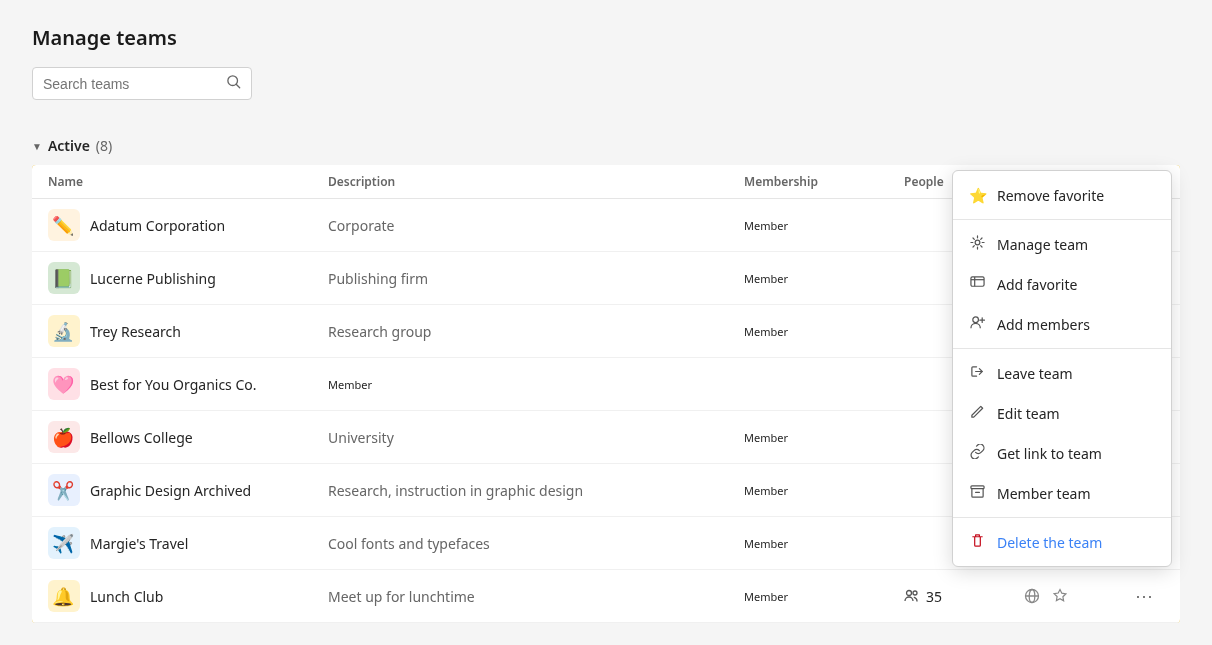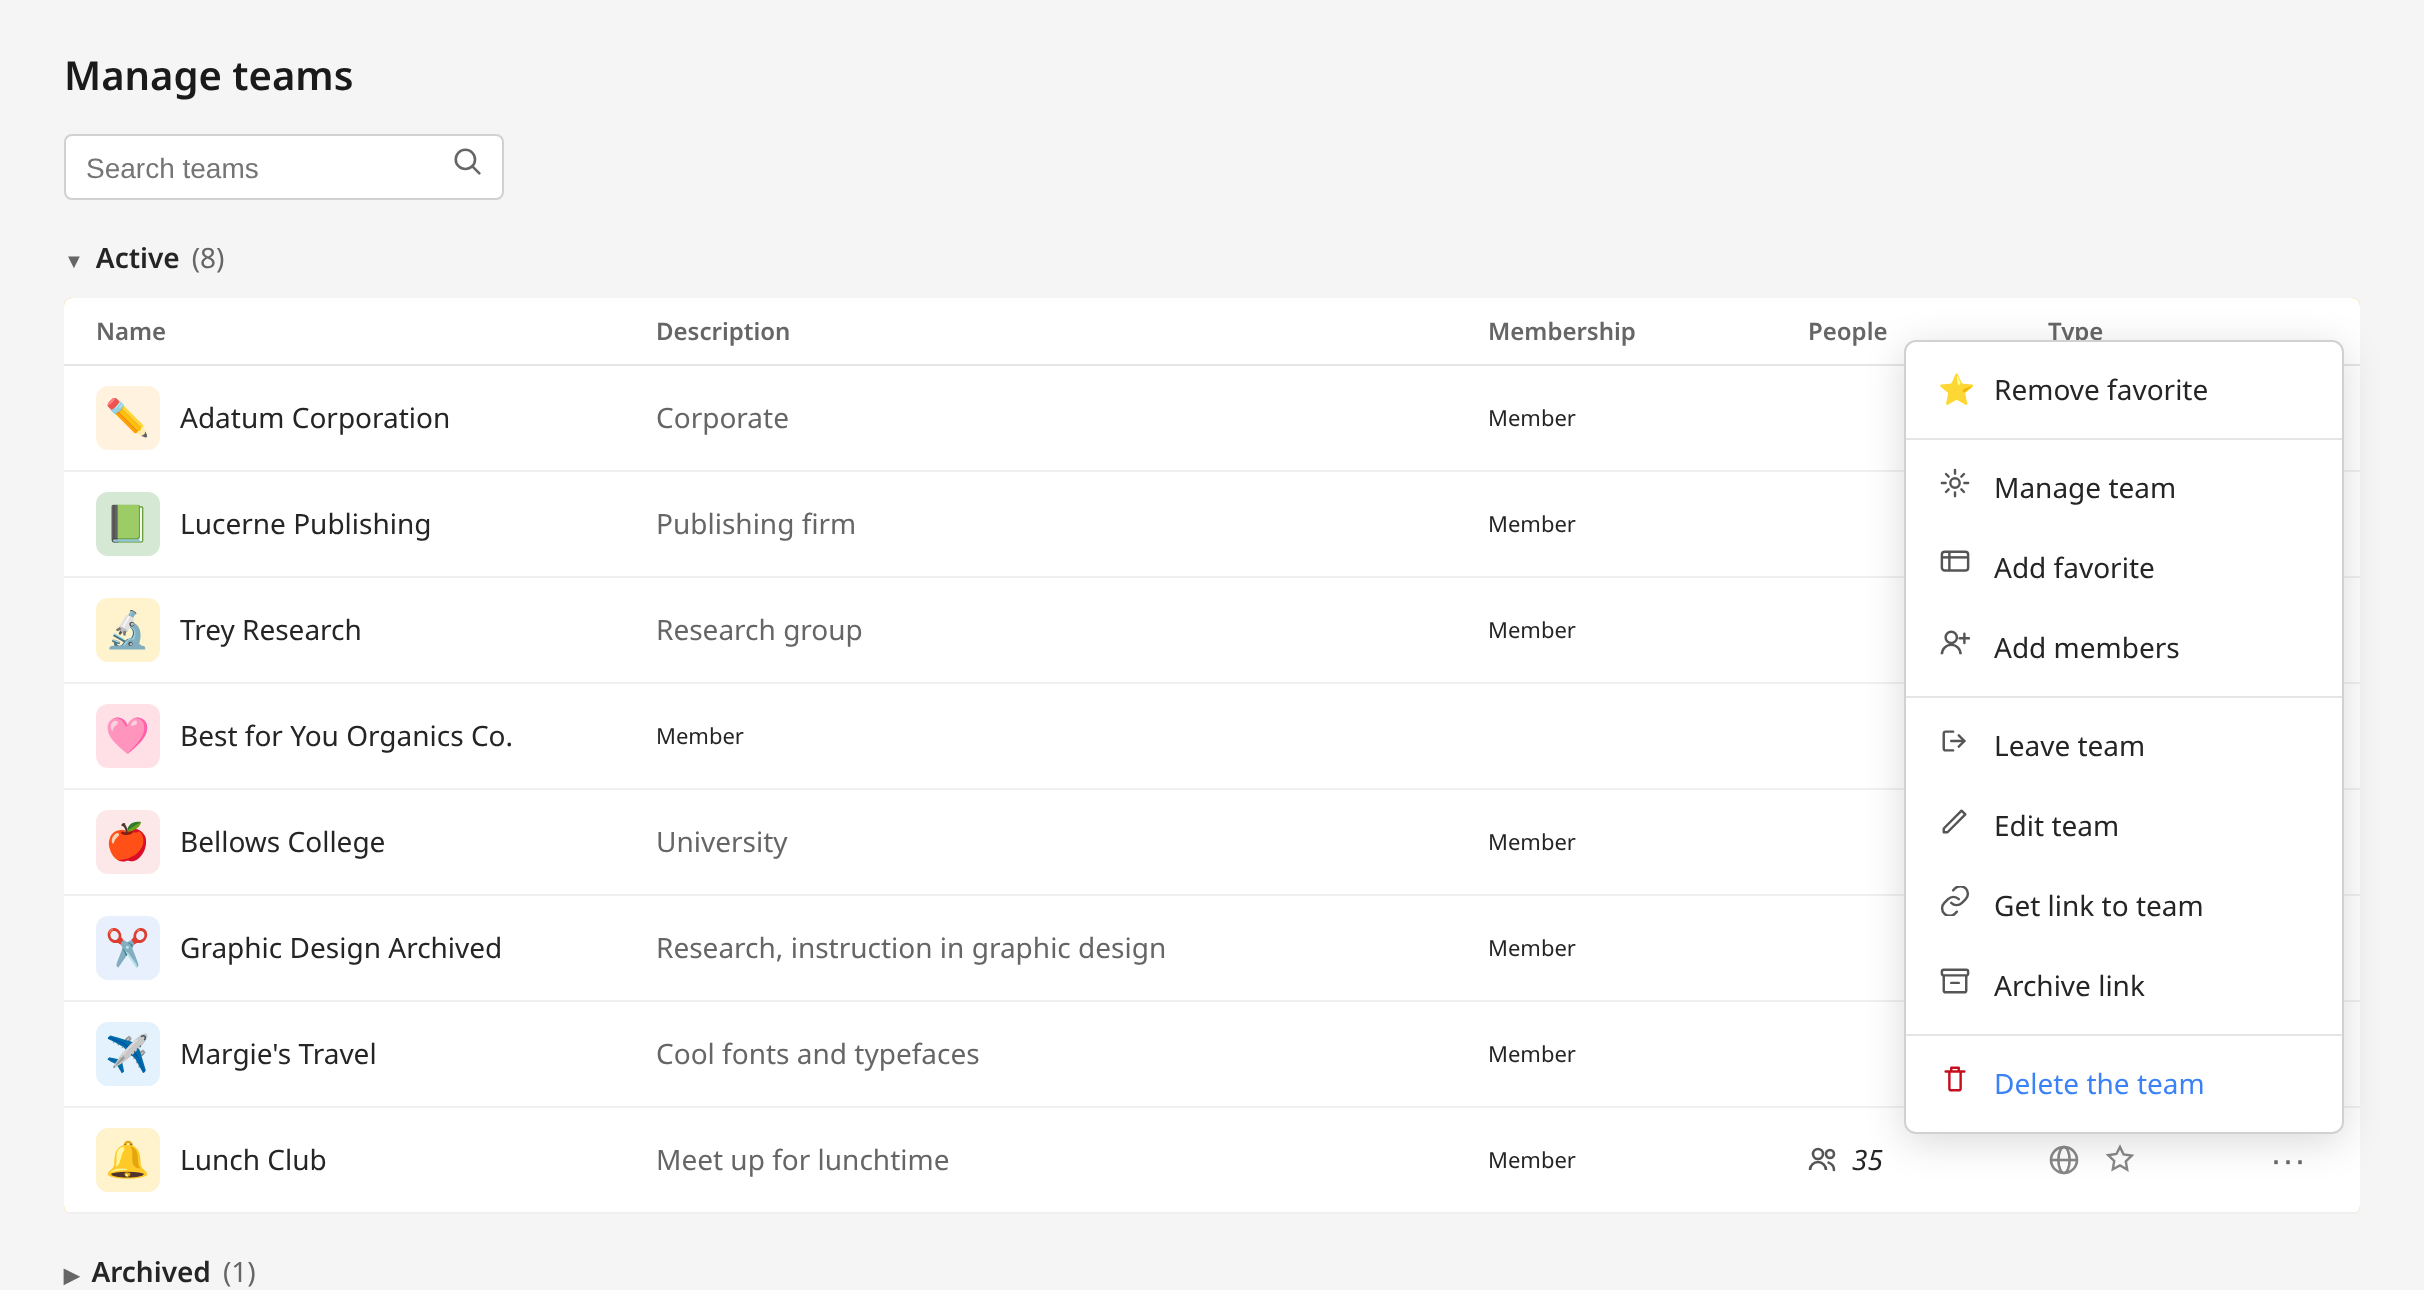--- a/index.html
+++ b/index.html
@@ -23,21 +23,21 @@
       color: #1a1a1a;
     }
     .search-box {
       display: flex;
       align-items: center;
       background: #fff;
       border: 1px solid #d1d1d1;
       border-radius: 4px;
       width: 220px;
       padding: 6px 10px;
-      margin-bottom: 14px;
+      margin-bottom: 30px;
       gap: 8px;
     }
     .search-box input {
       border: none;
       outline: none;
       font-size: 14px;
       color: #252525;
       width: 100%;
       background: transparent;
     }
@@ -115,21 +115,20 @@
     .membership-cell {
       font-size: 11px;
       color: #252525;
     }
     .people-cell {
       display: flex;
       align-items: center;
       gap: 6px;
       font-size: 14px;
       color: #252525;
-      font-style: italic;
     }
     .type-cell {
       display: flex;
       align-items: center;
       gap: 6px;
     }
     .more-btn {
       background: none;
       border: none;
       cursor: pointer;
@@ -421,21 +420,21 @@
       <span>Get link to team</span>
     </div>
     <div class="context-menu-item">
       <span class="menu-icon">
         <svg width="15" height="15" viewBox="0 0 16 16" fill="none">
           <rect x="1" y="2" width="14" height="3" rx="1" stroke="#555" stroke-width="1.3"></rect>
           <path d="M2 5v8a1 1 0 001 1h10a1 1 0 001-1V5" stroke="#555" stroke-width="1.3"></path>
           <line x1="6" y1="9" x2="10" y2="9" stroke="#555" stroke-width="1.3" stroke-linecap="round"></line>
         </svg>
       </span>
-      <span>Archive link</span>
+      <span>Member team</span>
     </div>
     <div class="context-menu-separator"></div>
     <div class="context-menu-item delete">
       <span class="menu-icon">
         <svg width="15" height="15" viewBox="0 0 16 16" fill="none">
           <path d="M3 4h10M6 4V2h4v2M5 4v9a1 1 0 001 1h4a1 1 0 001-1V4" stroke="#c50f1f" stroke-width="1.3" stroke-linecap="round" stroke-linejoin="round"></path>
         </svg>
       </span>
       <span>Delete the team</span>
     </div>

